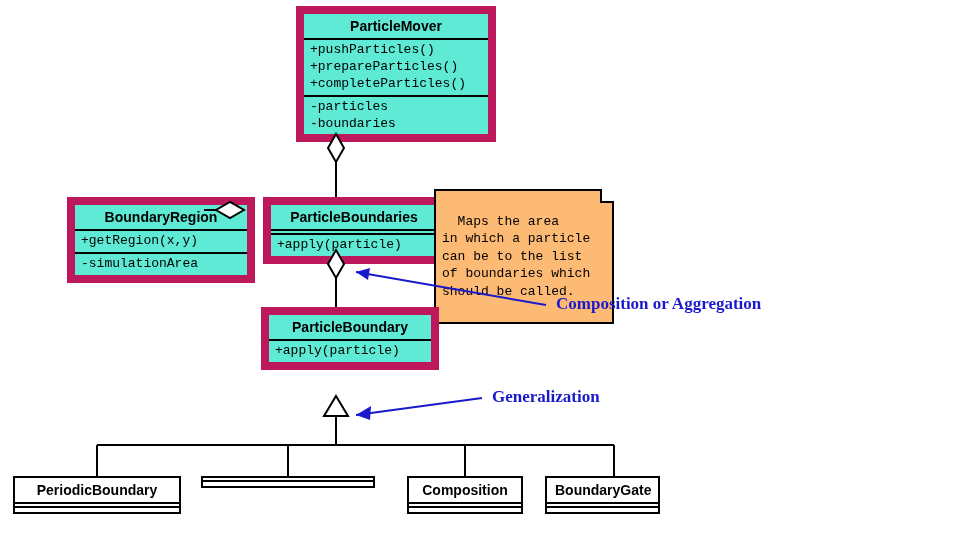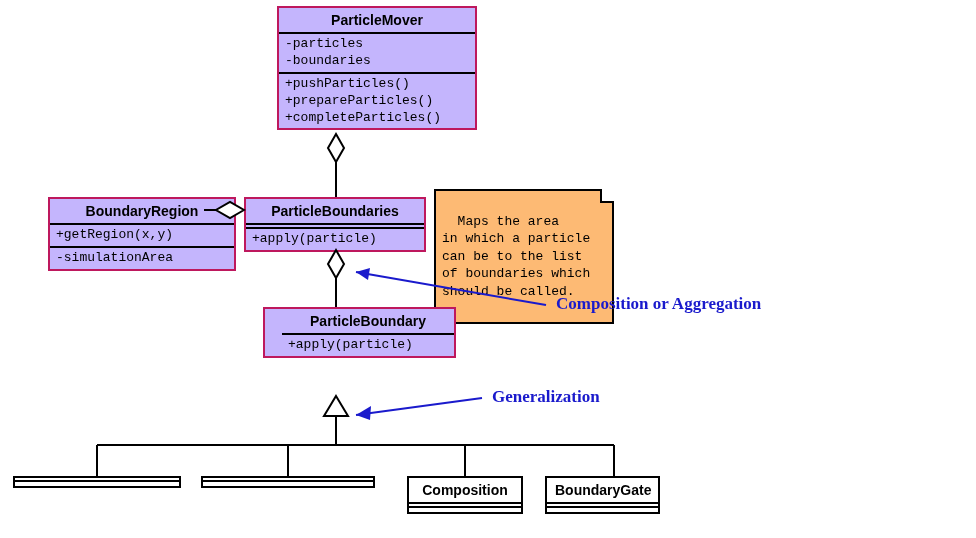--- a/index.html
+++ b/index.html
@@ -7,22 +7,23 @@
     margin: 0;
     padding: 0;
     width: 976px;
     height: 538px;
     background: #fff;
     font-family: Arial, Helvetica, sans-serif;
     position: relative;
   }
   .uml-class {
     position: absolute;
-    border: 2px solid #be185d;
-    background: #c4b5fd;
+    border: 8px solid #be185d;
+    background: #5eead4;
+    margin-left: 19px;
   }
   .uml-title {
     font-weight: bold;
     font-family: Arial, sans-serif;
     font-size: 14px;
     text-align: center;
     padding: 4px 8px;
     border-bottom: 2px solid #000;
   }
   .uml-section {
@@ -79,25 +80,25 @@
     left: 0; top: 0;
     width: 976px; height: 538px;
     pointer-events: none;
   }
 </style>
 </head>
 <body>
 
 <div class="uml-class" style="left:277px; top:6px; width:200px;">
   <div class="uml-title">ParticleMover</div>
-  <div class="uml-section">-particles
--boundaries</div>
   <div class="uml-section">+pushParticles()
 +prepareParticles()
 +completeParticles()</div>
+  <div class="uml-section">-particles
+-boundaries</div>
 </div>
 
 <div class="uml-class" style="left:48px; top:197px; width:188px;">
   <div class="uml-title">BoundaryRegion</div>
   <div class="uml-section">+getRegion(x,y)</div>
   <div class="uml-section">-simulationArea</div>
 </div>
 
 <div class="uml-class" style="left:244px; top:197px; width:182px;">
   <div class="uml-title">ParticleBoundaries</div>
@@ -107,26 +108,27 @@
 
 <div class="note" style="left:434px; top:189px; width:180px;">
   <span>Maps the area
 in which a particle
 can be to the list
 of boundaries which
 should be called.</span>
   <div class="note-corner"></div>
 </div>
 
-<div class="uml-class" style="left:263px; top:307px; width:193px;padding-left:17px;">
+<div class="uml-class" style="left:242px; top:307px; width:178px;">
   <div class="uml-title">ParticleBoundary</div>
   <div class="uml-section">+apply(particle)</div>
 </div>
 
 <div class="uml-simple" style="left:13px; top:476px; width:168px;">
+  <div class="uml-title">PeriodicBoundary</div>
   <div class="uml-bar"></div>
   <div class="uml-bar"></div>
 </div>
 
 <div class="uml-simple" style="left:201px; top:476px; width:174px;">
   <div class="uml-bar"></div>
   <div class="uml-bar"></div>
 </div>
 
 <div class="uml-simple" style="left:407px; top:476px; width:116px;">

